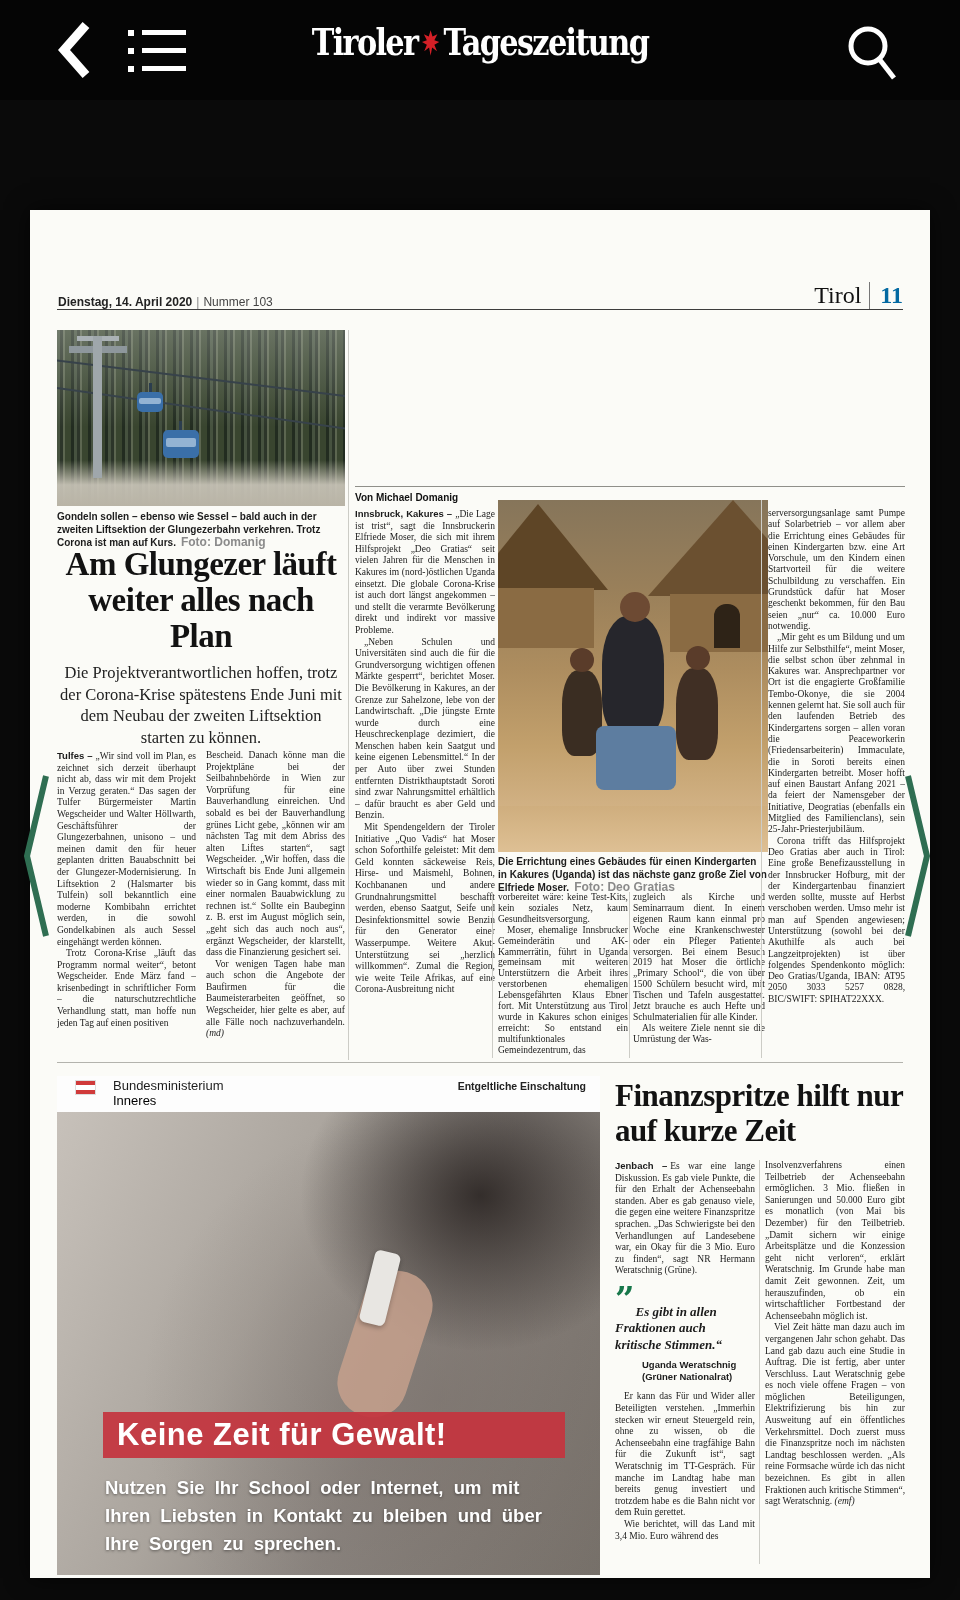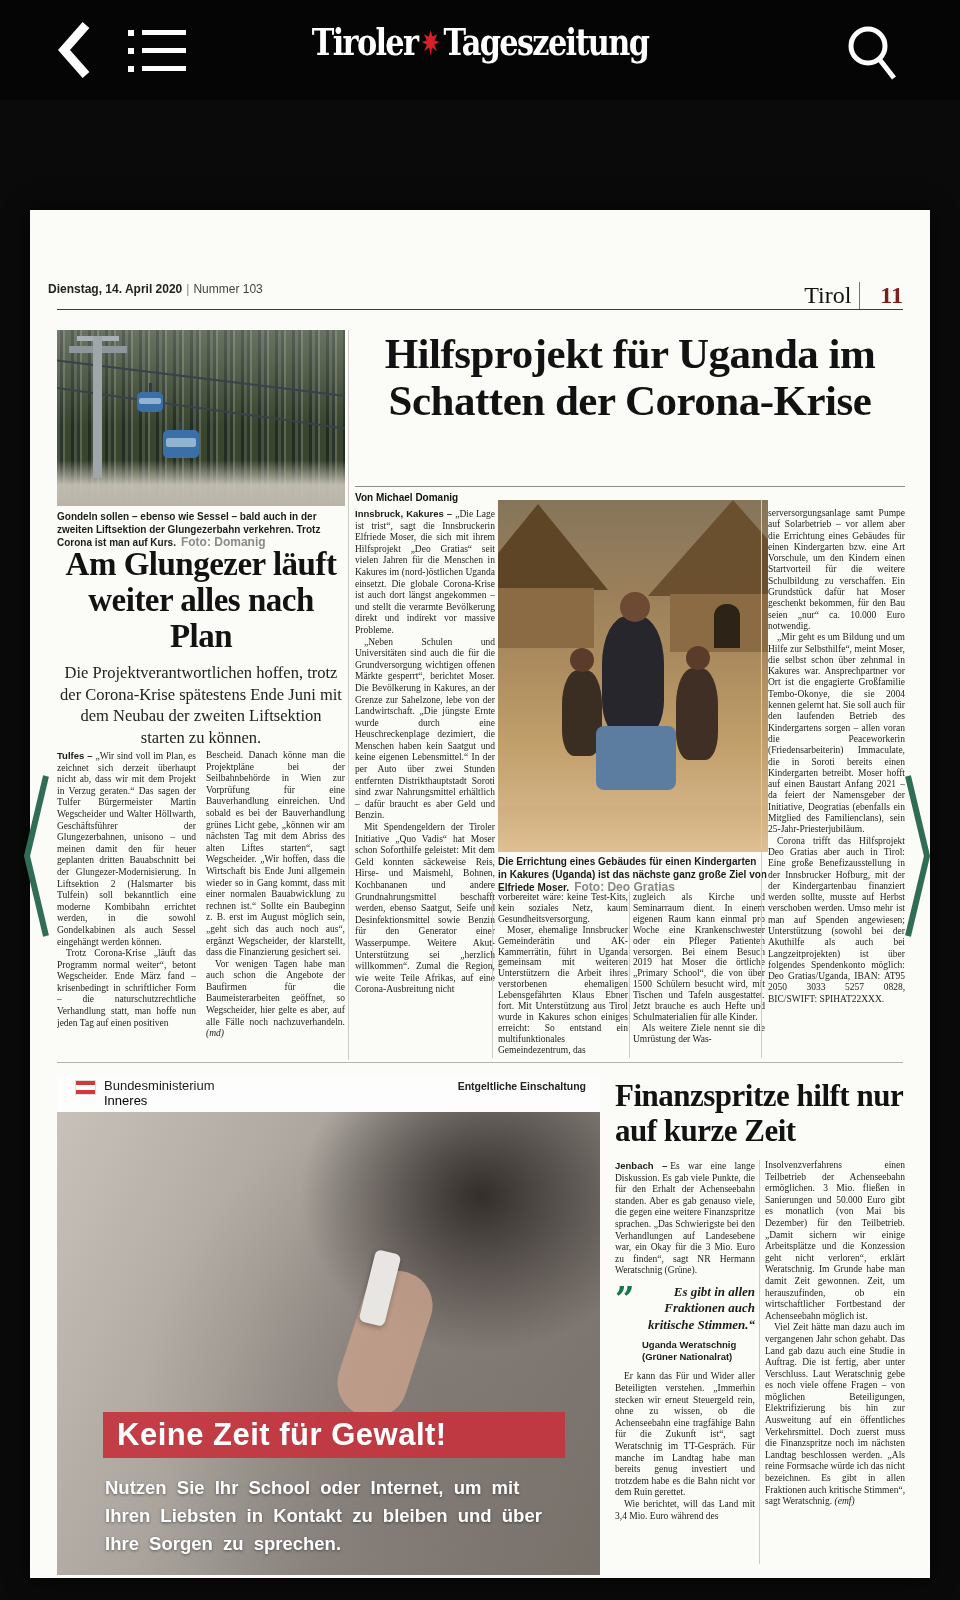--- a/index.html
+++ b/index.html
@@ -21,28 +21,28 @@
   .nav-arrow { position:absolute; z-index:9; cursor:pointer; }
   .nav-left { left:22px; top:772px; }
   .nav-right { left:904px; top:772px; }
 
   
   .page { position:absolute; left:30px; top:210px; width:900px; height:1368px;
           background:#fbfbf7; box-shadow:0 0 22px rgba(0,0,0,.65); overflow:hidden;
           color:#1b1b1b; }
   .abs { position:absolute; }
 
-  .dateline { left:18px; right:27px; top:72px; display:flex; justify-content:space-between; }
+  .dateline { left:28px; right:27px; top:72px; display:flex; justify-content:space-between; align-items:flex-end; }
   .dl-left { font-size:12px; color:#222; }
   .dl-left b { font-weight:700; }
   .dl-sep { color:#888; font-weight:400; padding:0 4px; }
   .dl-issue { color:#444; }
   .dl-right { font-family:"Liberation Serif","DejaVu Serif",serif; font-size:24px; display:flex; align-items:baseline; }
   .dl-right .sec { color:#111; padding-right:8px; }
-  .dl-right .pageno { color:#7f1d1d; font-weight:700; border-left:1px solid #777; padding-left:20px; }
+  .dl-right .pageno { color:#0369a1; font-weight:700; border-left:1px solid #777; padding-left:10px; }
   .dl-rule { left:27px; right:27px; top:99px; height:1px; background:#3c3c3c; }
   .hl { font-family:"Liberation Serif","DejaVu Serif",serif; font-weight:700; color:#121212; text-align:center; letter-spacing:-0.5px; }
   .sub { font-family:"Liberation Serif","DejaVu Serif",serif; color:#222; text-align:center; }
   .bodycol { font-family:"Liberation Serif","DejaVu Serif",serif; font-size:9.5px; line-height:11.6px;
              text-align:justify; overflow:hidden; overflow-wrap:break-word; }
   .bodycol p { margin:0; }
   .ind { text-indent:9px; }
   .loc { font-family:"Liberation Sans","DejaVu Sans",sans-serif; font-weight:700; font-size:9.5px; padding-right:3px; }
   .sig { font-style:italic; }
   .cap { font-size:10px; line-height:12.5px; font-weight:700; color:#1c1c1c; }
@@ -104,21 +104,21 @@
   .kid-head { position:absolute; border-radius:50%; background:#5a3c2a; width:24px; height:24px; }
   .kh1 { left:72px; top:148px; } .kh2 { left:188px; top:146px; }
   .ground { position:absolute; left:0; bottom:0; width:100%; height:46px; background:linear-gradient(180deg,#cfae7e,#dec094); }
 
   
   .mid-rule { left:27px; right:27px; top:852px; }
 
   
   .ad { left:27px; top:866px; width:543px; height:499px; background:#fff; }
   .ad-strip { position:absolute; left:0; top:0; width:100%; height:36px; background:#fdfdfd; }
-  .bmi { position:absolute; left:18px; top:2px; display:flex; gap:8px; }
+  .bmi { position:absolute; left:18px; top:2px; display:flex; gap:17px; }
   .flag { width:21px; height:15px; margin-top:2px;
           background:linear-gradient(180deg,#d03a3a 0 33%,#fff 33% 66%,#d03a3a 66% 100%);
           border:1px solid #ddd; }
   .bmi-txt div:first-child { font-size:13px; color:#1d1d1d; line-height:15px; }
   .bmi-txt div:last-child { font-size:13px; color:#000000; line-height:15px; }
   .ad-label { position:absolute; right:14px; top:4px; font-size:10.5px; font-weight:700; color:#222; }
   .ad-photo { position:absolute; left:0; top:36px; width:100%; height:463px; overflow:hidden;
     background:
       radial-gradient(ellipse 300px 260px at 78% 18%, rgba(40,34,32,.88), rgba(40,34,32,0) 60%),
       radial-gradient(ellipse 420px 420px at 70% 62%, rgba(120,110,104,.5), rgba(120,110,104,0) 70%),
@@ -130,21 +130,21 @@
   .ad-banner span { color:#fff; font-size:31px; font-weight:700; letter-spacing:.5px; }
   .ad-body { position:absolute; left:48px; top:362px; width:468px; color:#fff; font-size:18.5px; line-height:28px;
              font-weight:700; word-spacing:5px; text-shadow:0 1px 3px rgba(0,0,0,.45); }
 
   
   .ba-hl { left:585px; top:868px; width:290px; font-size:31px; line-height:35px; text-align:left; }
   .ba-c1 { left:585px; top:950px; width:140px; height:414px; }
   .ba-c2 { left:735px; top:950px; width:140px; height:414px; }
   .quote { margin:7px 0 5px; overflow:hidden; }
   .qmark { float:left; color:#17774a; font:700 34px/22px "DejaVu Serif","Liberation Serif",serif; margin:4px 4px 0 0; letter-spacing:-3px; }
-  .qtext { font:italic 700 13px/16.5px "Liberation Serif","DejaVu Serif",serif; text-align:right; }
+  .qtext { font:italic 700 13px/16.5px "Liberation Serif","DejaVu Serif",serif; text-align:left;margin-top:20px; }
   .qattr { font-family:"Liberation Sans","DejaVu Sans",sans-serif; font-weight:700; font-size:9.5px;
            line-height:12px; padding-left:27px; margin:6px 0 8px; text-align:left; }
 </style>
 </head>
 <body>
 
 <div class="hdr">
   <div class="hdr-btn back-btn">
     <svg width="48" height="60" viewBox="0 0 48 60">
       <polyline points="34,5 12,30 34,55" fill="none" stroke="#fff" stroke-width="9"></polyline>
@@ -218,21 +218,20 @@
     <div class="c bodycol">
       <p><span class="loc">Tulfes –</span><span>„Wir sind voll im Plan, es zeichnet sich derzeit überhaupt nicht ab, dass wir mit dem Projekt in Verzug geraten.“ Das sagen der Tulfer Bürgermeister Martin Wegscheider und Walter Höllwarth, Geschäftsführer der Glungezerbahnen, unisono – und meinen damit den für heuer geplanten dritten Bauabschnitt bei der Glungezer-Modernisierung. In Liftsektion 2 (Halsmarter bis Tulfein) soll bekanntlich eine moderne Kombibahn errichtet werden, in die sowohl Gondelkabinen als auch Sessel eingehängt werden können.</span></p>
       <p class="ind">Trotz Corona-Krise „läuft das Programm normal weiter“, betont Wegscheider. Ende März fand – krisenbedingt in schriftlicher Form – die naturschutzrechtliche Verhandlung statt, man hoffe nun jeden Tag auf einen positiven</p>
     </div>
     <div class="c bodycol">
       <p>Bescheid. Danach könne man die Projektpläne bei der Seilbahnbehörde in Wien zur Vorprüfung für eine Bauverhandlung einreichen. Und sobald es bei der Bauverhandlung grünes Licht gebe, „können wir am nächsten Tag mit dem Abriss des alten Liftes starten“, sagt Wegscheider. „Wir hoffen, dass die Wirtschaft bis Ende Juni allgemein wieder so in Gang kommt, dass mit einer normalen Bauabwicklung zu rechnen ist.“ Sollte ein Baubeginn z. B. erst im August möglich sein, „geht sich das auch noch aus“, ergänzt Wegscheider, der klarstellt, dass die Finanzierung gesichert sei.</p>
       <p class="ind"><span>Vor wenigen Tagen habe man auch schon die Angebote der Baufirmen für die Baumeisterarbeiten geöffnet, so Wegscheider, hier gelte es aber, auf alle Fälle noch nachzuverhandeln.</span> <span class="sig">(md)</span></p>
     </div>
   </div>
 
-  <h1 class="abs hl ma-hl">Hilfsprojekt für Uganda im Schatten der Corona-Krise</h1>
   <div class="abs ma-rule"></div>
   <div class="abs byline ma-byline">Von Michael Domanig</div>
 
   <div class="abs bodycol ma-c1">
     <p><span class="loc">Innsbruck, Kakures –</span><span>„Die Lage ist trist“, sagt die Innsbruckerin Elfriede Moser, die sich mit ihrem Hilfsprojekt „Deo Gratias“ seit vielen Jahren für die Menschen in Kakures im (nord-)östlichen Uganda einsetzt. Die globale Corona-Krise ist auch dort längst angekommen – und stellt die verarmte Bevölkerung direkt und indirekt vor massive Probleme.</span></p>
     <p class="ind">„Neben Schulen und Universitäten sind auch die für die Grundversorgung wichtigen offenen Märkte gesperrt“, berichtet Moser. Die Bevölkerung in Kakures, an der Grenze zur Sahelzone, lebe von der Landwirtschaft. „Die jüngste Ernte wurde durch eine Heuschreckenplage dezimiert, die Menschen haben kein Saatgut und keine eigenen Lebensmittel.“ In der per Auto über zwei Stunden entfernten Distrikthauptstadt Soroti sind zwar Nahrungsmittel erhältlich – dafür braucht es aber Geld und Benzin.</p>
     <p class="ind">Mit Spendengeldern der Tiroler Initiative „Quo Vadis“ hat Moser schon Soforthilfe geleistet: Mit dem Geld konnten säckeweise Reis, Hirse- und Maismehl, Bohnen, Kochbananen und andere Grundnahrungsmittel beschafft werden, ebenso Saatgut, Seife und Desinfektionsmittel sowie Benzin für den Generator einer Wasserpumpe. Weitere Akut-Unterstützung sei „herzlich willkommen“. Zumal die Region, wie weite Teile Afrikas, auf eine Corona-Ausbreitung nicht</p>
   </div>
 
   <div class="abs ph-uganda" style="background:linear-gradient(180deg,#86755a 0%,#9a805a 26%,#ad8d5f 48%,#c2a06c 70%,#d2b285 88%,#d9bc92 100%);">

